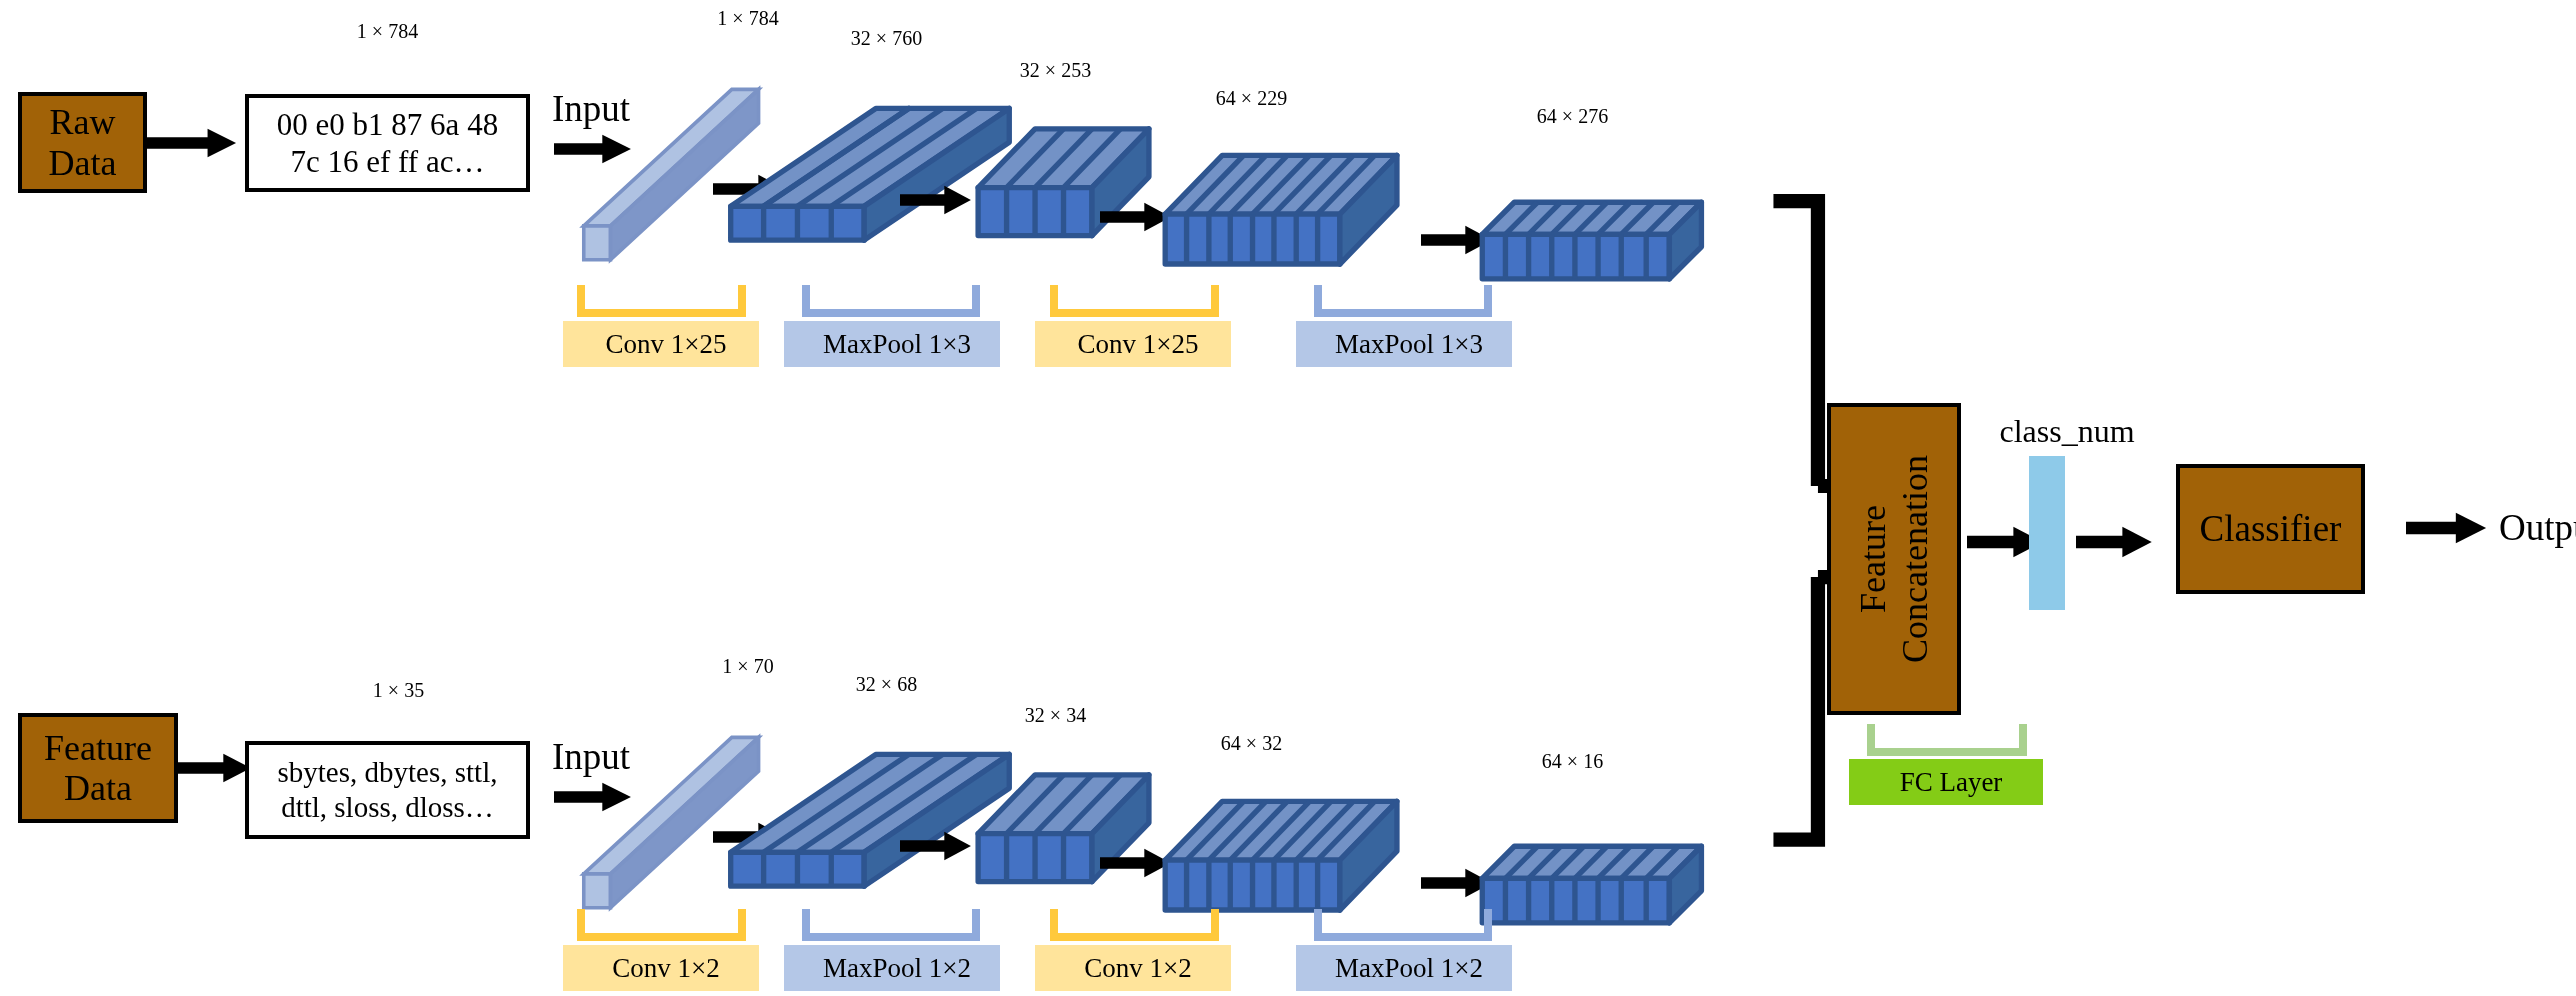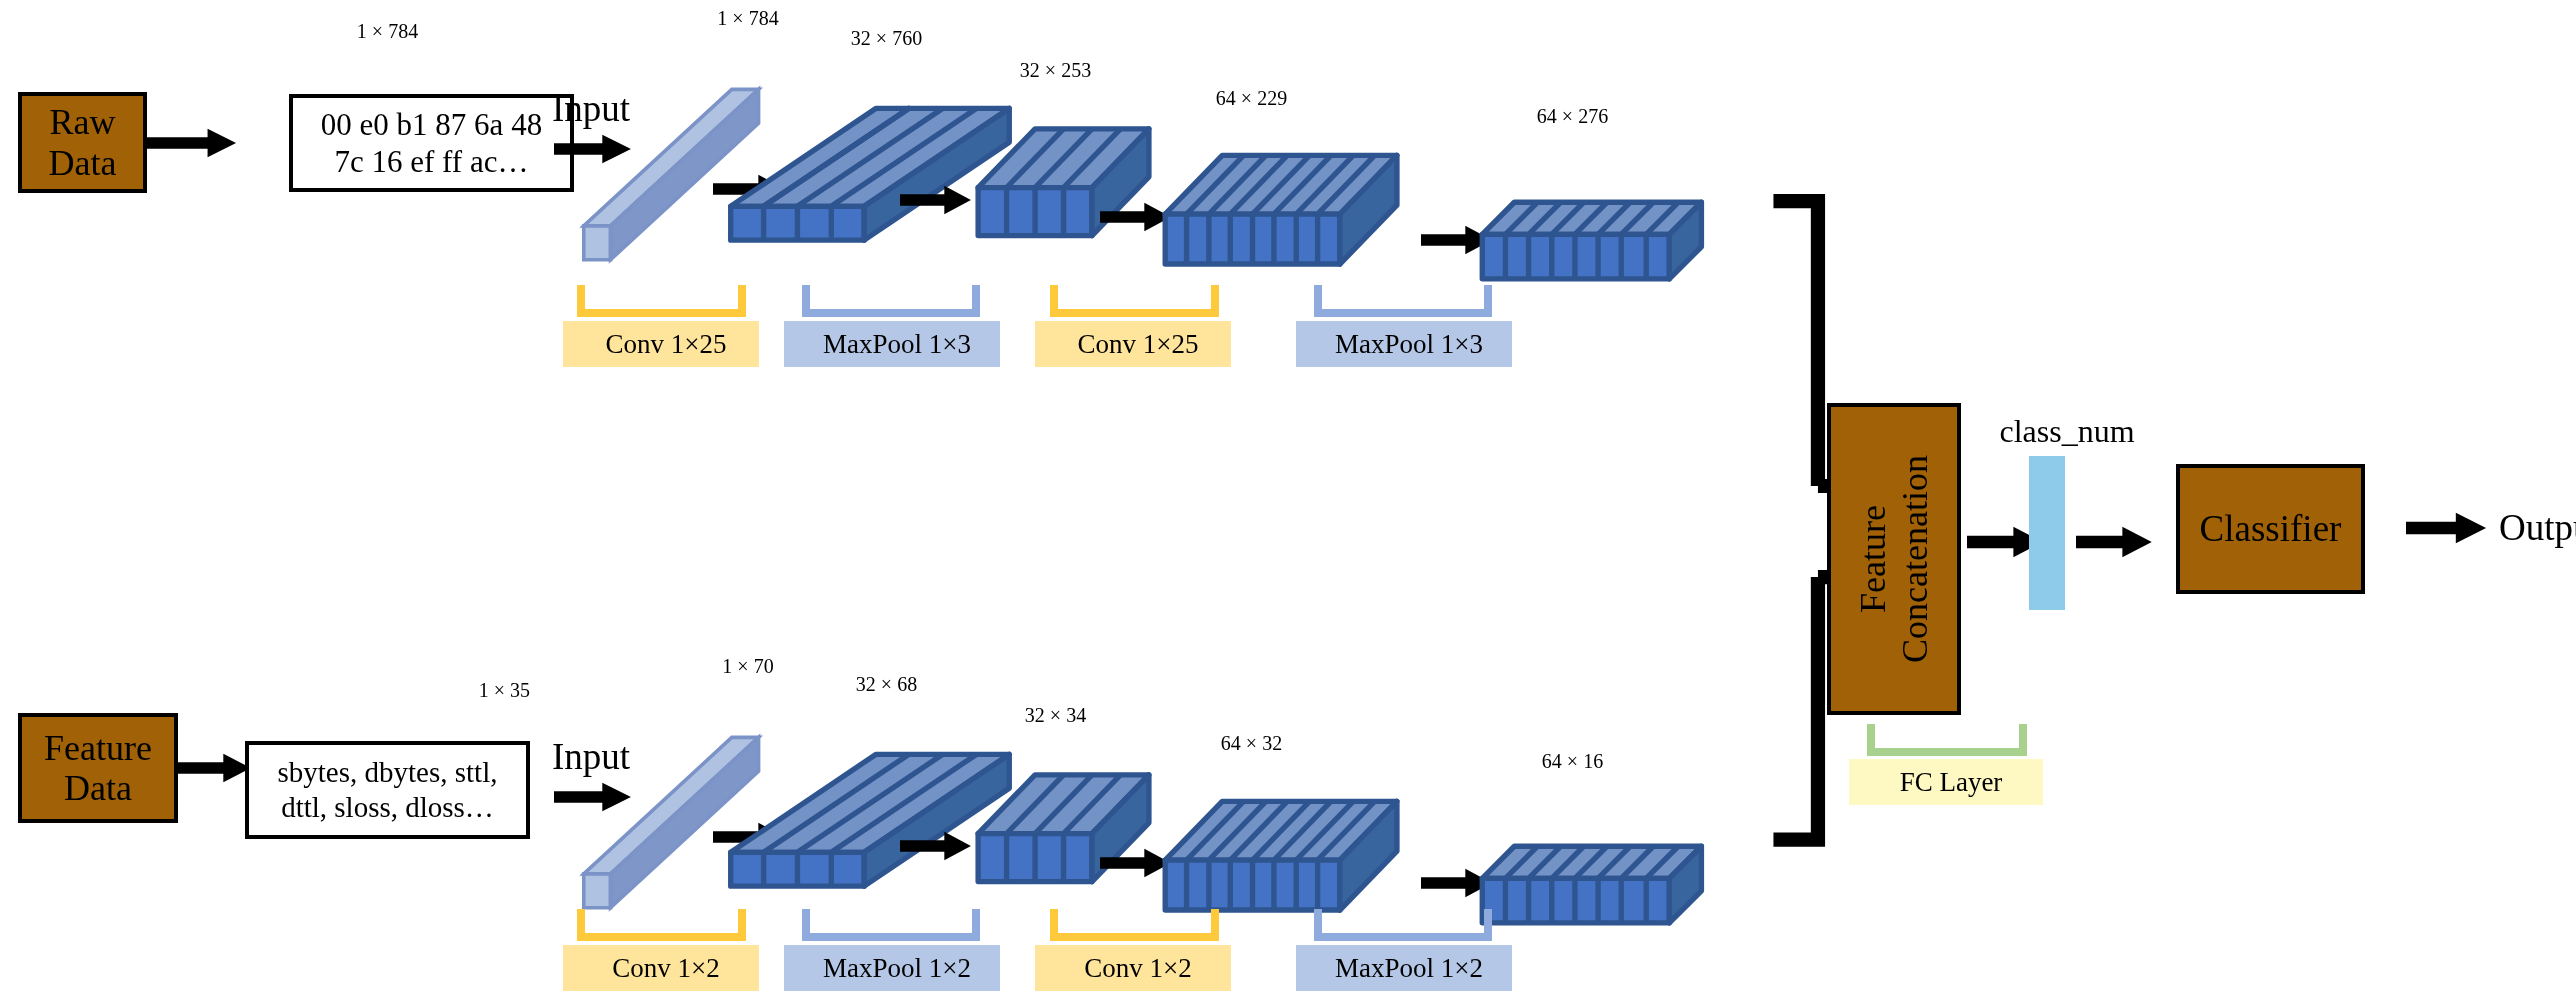--- a/index.html
+++ b/index.html
@@ -15,21 +15,21 @@
         justify-content:center;text-align:center;line-height:1.2;box-sizing:border-box;}
 
   .dimlabel{font-size:20px;white-space:nowrap;text-align:center;}
   .plainlabel{font-size:37px;white-space:nowrap;}
 
   
   .capbox{display:flex;align-items:center;justify-content:center;text-align:center;
           font-size:27px;white-space:nowrap;box-sizing:border-box;padding-left:10px;}
   .cap-conv{background:#FFE49B;}
   .cap-pool{background:#B4C7E7;}
-  .cap-fc{background:#fef9c3;}
+  .cap-fc{background:#84cc16;}
 
   .brk{box-sizing:border-box;}
   .brk-conv{border:8px solid #FFC93C;border-top:none;}
   .brk-pool{border:8px solid #8FAADC;border-top:none;}
   .brk-fc{border:8px solid #A9D18E;border-top:none;}
 
   
   .vtext{position:absolute;left:50%;top:50%;transform:translate(-50%,-50%) rotate(-90deg);
          white-space:nowrap;font-size:36px;line-height:1.18;text-align:center;}
 
@@ -48,21 +48,21 @@
     </div>
   </div>
 
   <svg class="abs" style="left:147px;top:125px;" width="98" height="36" viewBox="0 0 110 40">
     <path d="M0,20 L72,20" stroke="#000" stroke-width="13" fill="none"></path>
     <path d="M68,4 L100,20 L68,36 Z" fill="#000"></path>
   </svg>
 
   <div class="abs dimlabel" style="left:245px;top:19.6px;width:285px;">1 × 784</div>
 
-  <div class="abs wbox" style="left:245px;top:94px;width:285px;height:98px;font-size:31px;margin-left:44px;">
+  <div class="abs wbox" style="left:245px;top:94px;width:285px;height:98px;font-size:31px;">
     <div>
       <div>00 e0 b1 87 6a 48</div>
       <div>7c 16 ef ff ac…</div>
     </div>
   </div>
 
   <div class="abs plainlabel" style="left:552px;top:87px;">Input</div>
   <svg class="abs" style="left:554px;top:132px;" width="85" height="34" viewBox="0 0 95 38">
     <path d="M0,19 L58,19" stroke="#000" stroke-width="13" fill="none"></path>
     <path d="M54,3 L86,19 L54,35 Z" fill="#000"></path>
@@ -175,21 +175,21 @@
       <div>Feature</div>
       <div>Data</div>
     </div>
   </div>
 
   <svg class="abs" style="left:178px;top:750px;" width="80" height="36" viewBox="0 0 90 40">
     <path d="M0,20 L55,20" stroke="#000" stroke-width="13" fill="none"></path>
     <path d="M51,4 L82,20 L51,36 Z" fill="#000"></path>
   </svg>
 
-  <div class="abs dimlabel" style="left:245px;top:679px;width:285px;text-align:right;">1 × 35</div>
+  <div class="abs dimlabel" style="left:256px;top:679px;width:285px;">1 × 35</div>
 
   <div class="abs wbox" style="left:245px;top:741px;width:285px;height:98px;font-size:29px;">
     <div>
       <div>sbytes, dbytes, sttl,</div>
       <div>dttl, sloss, dloss…</div>
     </div>
   </div>
 
   <div class="abs plainlabel" style="left:552px;top:735px;">Input</div>
   <svg class="abs" style="left:554px;top:780px;" width="85" height="34" viewBox="0 0 95 38">

